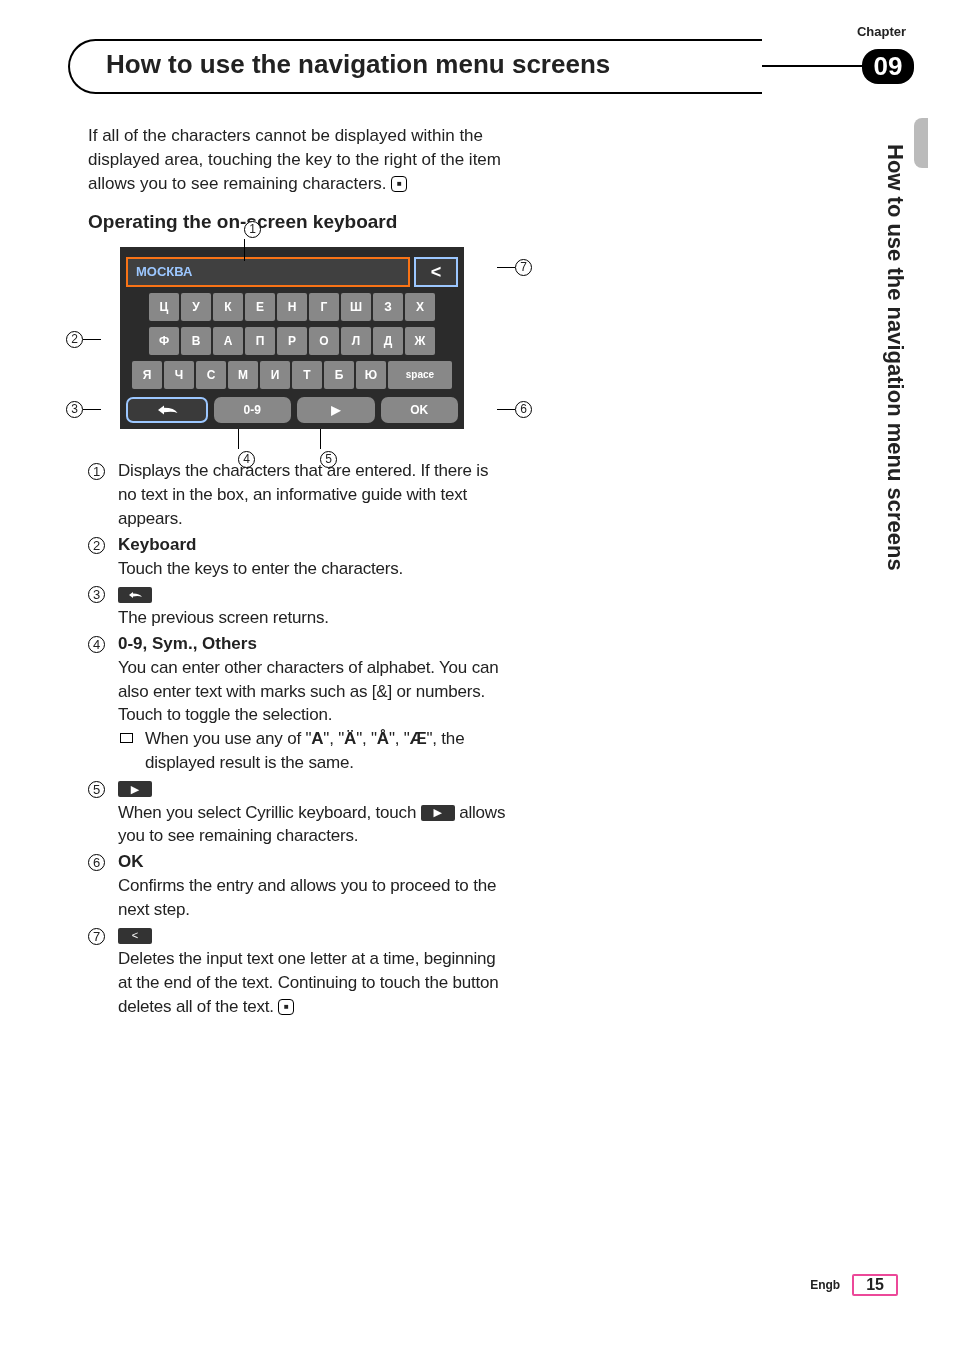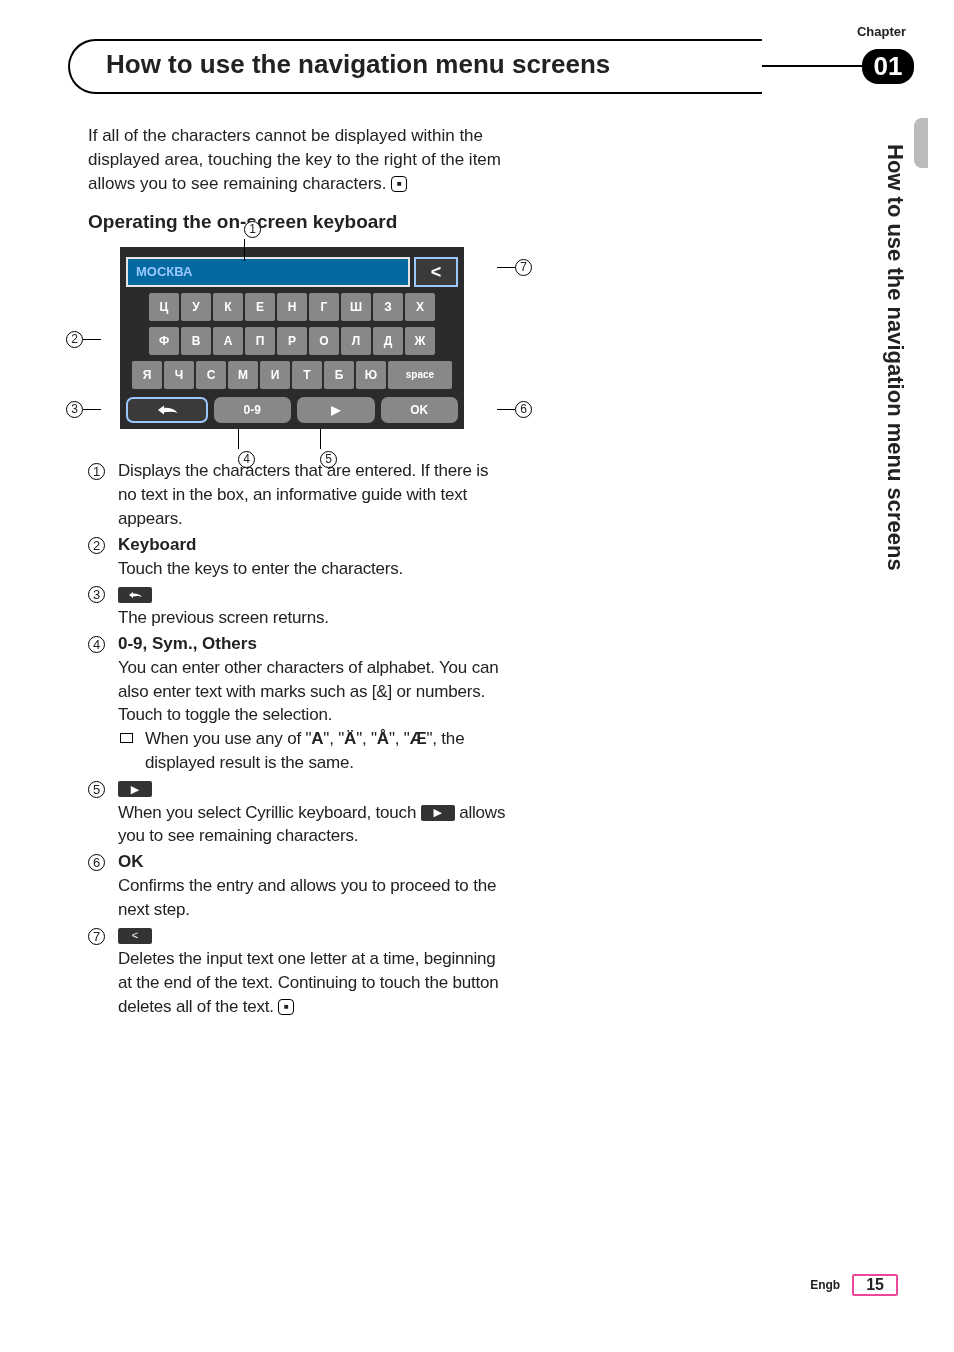--- a/index.html
+++ b/index.html
@@ -56,21 +56,21 @@
   }
   .intro-p { margin-bottom: 16px; }
   .stop-box { display: inline-block; border: 1.5px solid #000; border-radius: 4px; width: 16px; height: 16px; text-align: center; line-height: 12px; font-size: 10px; vertical-align: middle; }
   .stop-box::before { content: "■"; font-size: 8px; }
   .h2 { font-size: 19px; font-weight: 900; margin: 6px 0 14px 0; line-height: 1.15; }
 
   
   .kbd-wrap { position: relative; margin: 10px 0 30px 0; padding: 0 14px; }
   .kbd-panel { background: #2b2b2b; padding: 10px 6px 6px 6px; width: 344px; margin-left: 18px; }
   .textbox-row { display: flex; gap: 4px; }
-  .textbox { flex: 1; border: 2px solid #e5e5e5; background: #0369a1; color: #9cc7ff; padding: 4px 8px; font-size: 13px; font-weight: bold; }
+  .textbox { flex: 1; border: 2px solid #f97316; background: #404040; color: #9cc7ff; padding: 4px 8px; font-size: 13px; font-weight: bold; }
   .del-btn { width: 44px; border: 2px solid #9cc7ff; background: #3a3a3a; color: #fff; display:flex; align-items:center; justify-content:center; font-weight:900; font-size:18px; }
   .key-row { display: flex; gap: 2px; margin-top: 6px; justify-content: center; }
   .key { background: #888; color: #fff; width: 30px; height: 28px; display: flex; align-items: center; justify-content: center; font-size: 12px; font-weight: bold; border-radius: 2px; }
   .key.space { width: 64px; font-size: 10px; text-transform: lowercase; }
   .bottom-row { display: flex; gap: 6px; margin-top: 8px; }
   .bottom-btn { flex: 1; background: #888; color: #fff; height: 26px; display:flex; align-items:center; justify-content:center; font-size: 12px; border-radius: 7px; font-weight:bold; }
   .bottom-btn.back { border: 2px solid #9cc7ff; background: #3a3a3a; }
   .bottom-btn.back svg { width: 30px; height: 16px; }
 
   .callout { position: absolute; font-size: 14px; }
@@ -97,21 +97,21 @@
   .footer .pagenum { border: 2px solid #ec4899; border-radius: 2px; padding: 0 12px; font-size: 16px; font-weight: 900; }
 </style>
 </head>
 <body>
 
 <div class="page">
   <div class="chapter-col">Chapter</div>
   <div class="title-pill">
     <div class="pill-left">How to use the navigation menu screens</div>
     <div class="pill-connector"></div>
-    <div class="pill-right">01</div>
+    <div class="pill-right">09</div>
   </div>
 
   <div class="body-row">
     <div class="content-col">
       <p class="intro-p">
         <span>If all of the characters cannot be displayed within the displayed area, touching the key to the right of the item allows you to see remaining characters.</span>
         <span class="stop-box"></span>
       </p>
 
       <div class="h2">Operating the on-screen keyboard</div>

